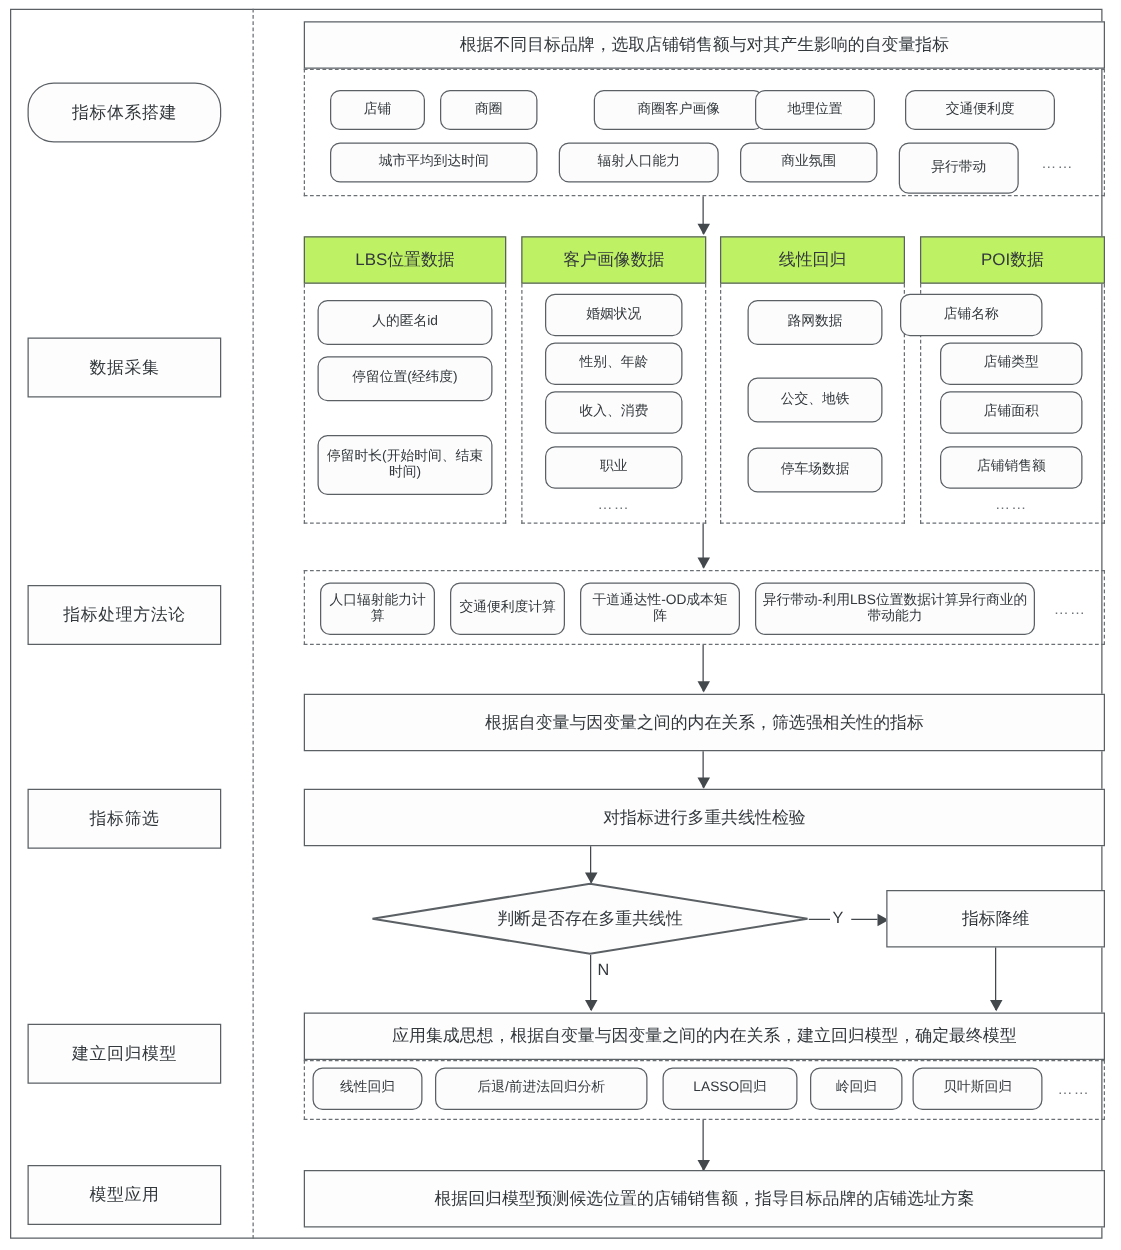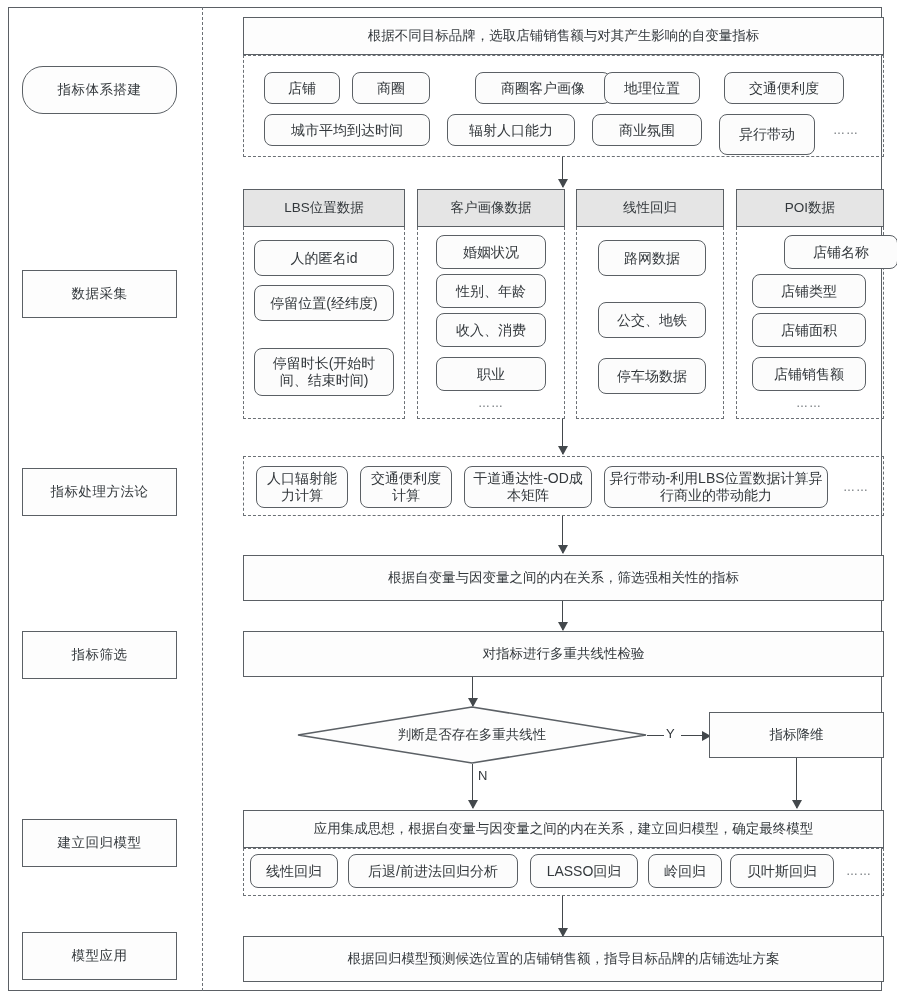--- a/index.html
+++ b/index.html
@@ -50,21 +50,21 @@
   .pill{
     position:absolute;
     box-sizing:border-box;
     border:1.5px solid #5b6065;
     border-radius:8px;
     background:#fcfcfc;
     display:flex;
     align-items:center;
     justify-content:center;
     text-align:center;
-    font-size:14px;
+    font-size:11px;
     line-height:1.2;
     color:#33383c;
     padding:0 4px;
   }
   .dashed-group{
     position:absolute;
     box-sizing:border-box;
     border:1.6px dashed #6b7075;
     background:transparent;
   }
@@ -83,21 +83,21 @@
     background:#fdfdfd;
     display:flex;align-items:center;justify-content:center;
     font-size:13.5px;
     color:#33383c;
   }
   
   .col-head{
     position:absolute;
     box-sizing:border-box;
     border:1.5px solid #5b6065;
-    background:#e5e5e5;
+    background:#bef264;
     display:flex;align-items:center;justify-content:center;
     font-size:13.5px;
     color:#33383c;
   }
   .col-body{
     position:absolute;
     box-sizing:border-box;
     border:1.6px dashed #6b7075;
     border-top:none;
   }
@@ -204,21 +204,21 @@
   <div class="ellipsis" style="left:436px;top:393px;width:110px;height:20px;">……</div>
 
   <div class="col-head" style="left:576px;top:189px;width:148px;height:38px;">线性回归</div>
   <div class="col-body" style="left:576px;top:227px;width:148px;height:192px;"></div>
   <div class="pill" style="left:598px;top:240px;width:108px;height:36px;">路网数据</div>
   <div class="pill" style="left:598px;top:302px;width:108px;height:36px;">公交、地铁</div>
   <div class="pill" style="left:598px;top:358px;width:108px;height:36px;">停车场数据</div>
 
   <div class="col-head" style="left:736px;top:189px;width:148px;height:38px;">POI数据</div>
   <div class="col-body" style="left:736px;top:227px;width:148px;height:192px;"></div>
-  <div class="pill" style="left:784px;top:235px;width:114px;height:34px;">店铺名称</div>
+  <div class="pill" style="left:720px;top:235px;width:114px;height:34px;">店铺名称</div>
   <div class="pill" style="left:752px;top:274px;width:114px;height:34px;">店铺类型</div>
   <div class="pill" style="left:752px;top:313px;width:114px;height:34px;">店铺面积</div>
   <div class="pill" style="left:752px;top:357px;width:114px;height:34px;">店铺销售额</div>
   <div class="ellipsis" style="left:752px;top:393px;width:114px;height:20px;">……</div>
 
   <div class="v-arrow" style="left:562px;top:419px;height:35px;"></div>
 
   <div class="dashed-group" style="left:243px;top:456px;width:641px;height:60px;"></div>
   <div class="pill" style="left:256px;top:466px;width:92px;height:42px;">人口辐射能力计算</div>
   <div class="pill" style="left:360px;top:466px;width:92px;height:42px;">交通便利度计算</div>

